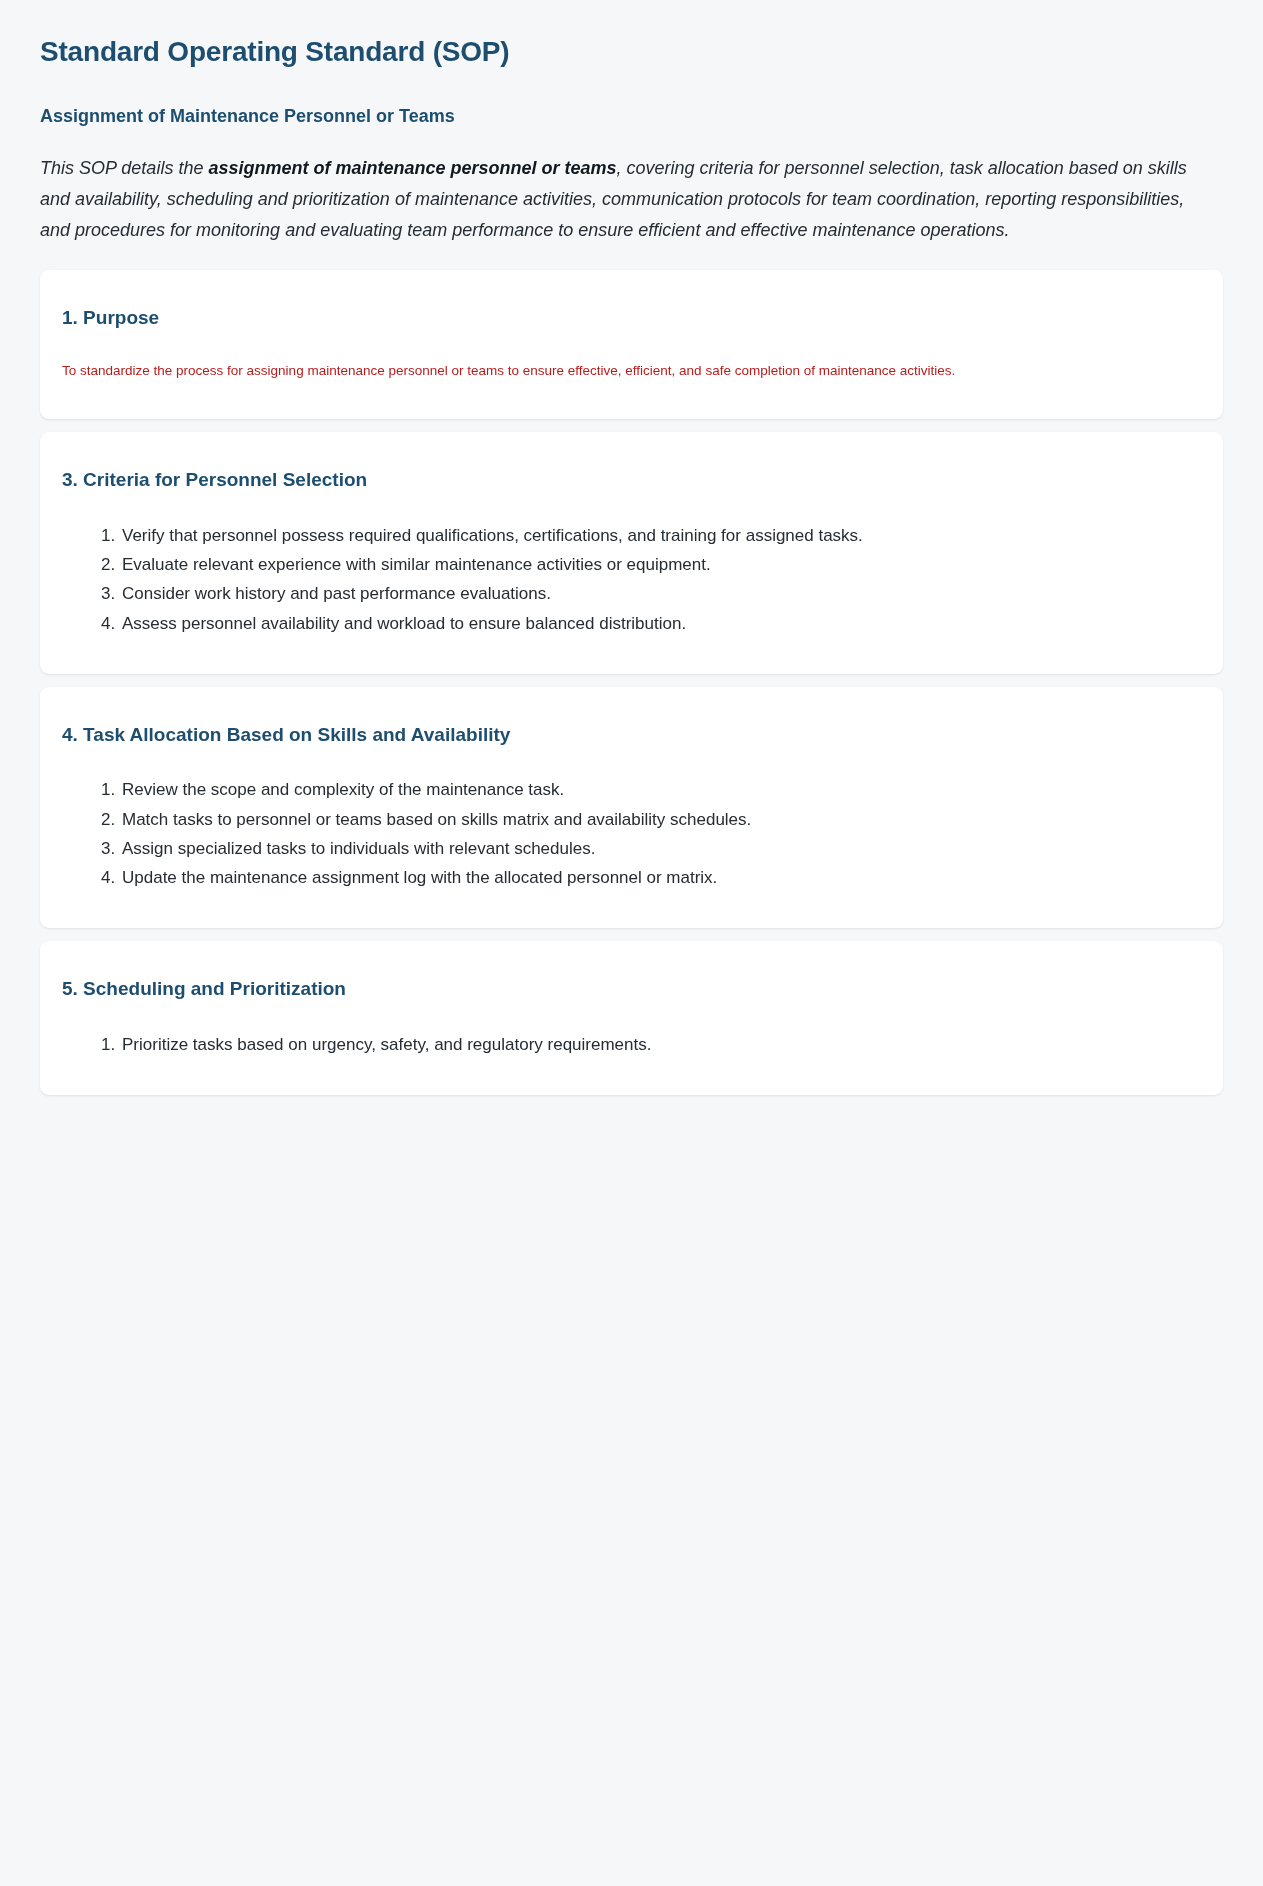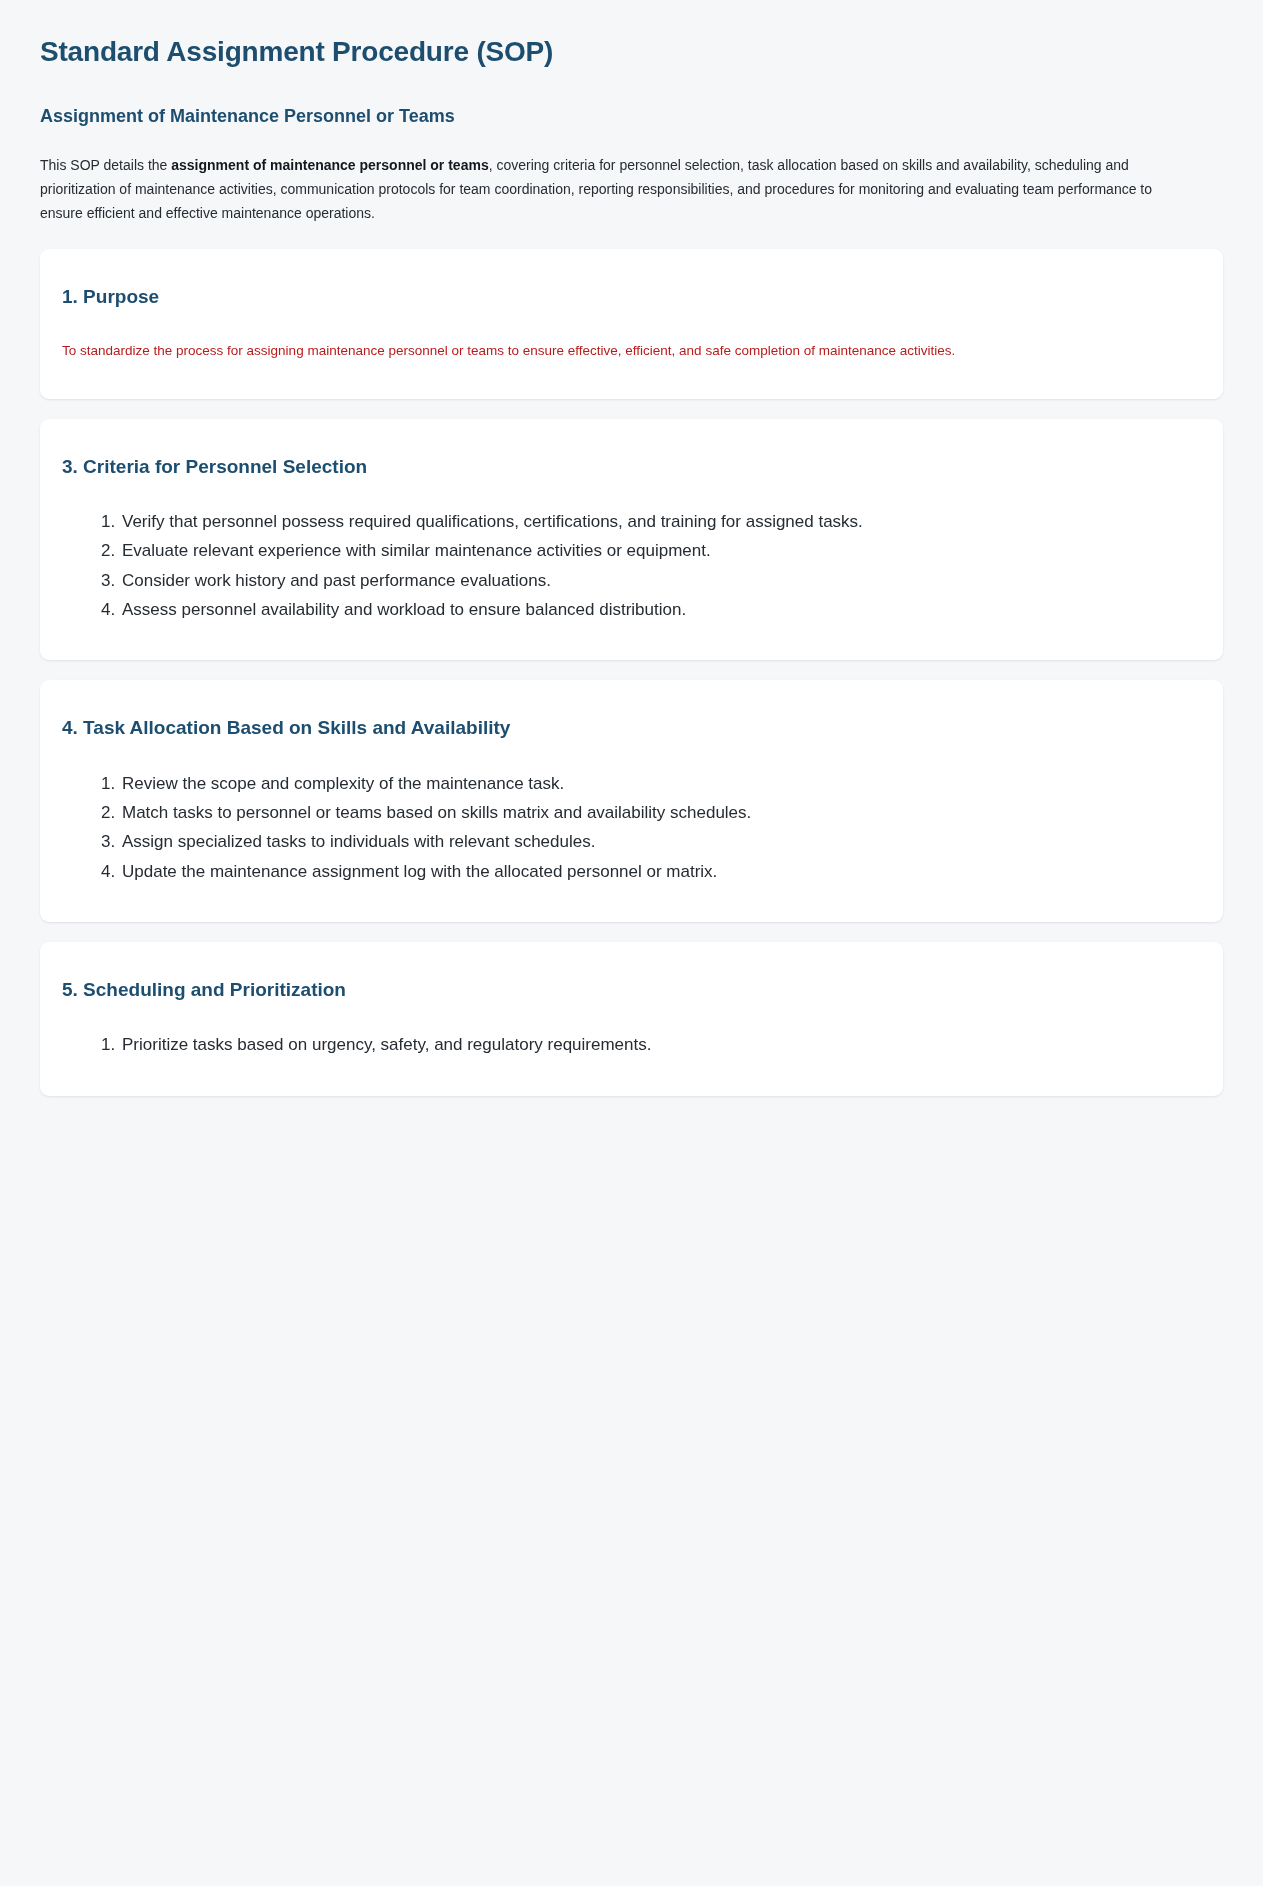--- a/index.html
+++ b/index.html
@@ -40,42 +40,43 @@
 
   .doc-subtitle {
     font-size: 18px;
     font-weight: bold;
     color: #1d4e70;
     margin: 34px 0 0 0;
     line-height: 1.35;
   }
 
   .doc-intro {
-    font-size: 14px;
+    font-size: 18px;
     line-height: 1.72;
     color: #262c33;
     margin: 24px 0 0 0;
     max-width: 1155px;
+    font-style: italic;
   }
   .doc-intro b {
     font-weight: bold;
     color: #12181f;
   }
 
   .cards {
     margin-top: 24px;
   }
 
   .card {
     background: #ffffff;
     border-radius: 9px;
     box-shadow: 0 1px 3px rgba(16, 24, 40, 0.06),
                 0 1px 2px rgba(16, 24, 40, 0.04);
     padding: 36px 22px 36px 22px;
-    margin-bottom: 20px;
+    margin-bottom: 13px;
   }
 
   .card-title {
     font-size: 19px;
     font-weight: bold;
     color: #1d4e70;
     margin: 0;
     line-height: 1.3;
   }
 
@@ -97,21 +98,21 @@
     padding-left: 2px;
     margin: 0;
   }
 </style>
 </head>
 <body>
 
 <div class="doc-viewport">
   <div class="doc-inner">
 
-    <h1 class="doc-title">Standard Assignment Procedure (SOP)</h1>
+    <h1 class="doc-title">Standard Operating Standard (SOP)</h1>
 
     <h2 class="doc-subtitle">Assignment of Maintenance Personnel or Teams</h2>
 
     <p class="doc-intro"><span>This SOP details the </span><b>assignment of maintenance personnel or teams</b><span>, covering criteria for personnel selection, task allocation based on skills and availability, scheduling and prioritization of maintenance activities, communication protocols for team coordination, reporting responsibilities, and procedures for monitoring and evaluating team performance to ensure efficient and effective maintenance operations.</span></p>
 
     <div class="cards" id="sections-container">
         <div class="card">
           <h3 class="card-title">1. Purpose</h3>
           <p class="card-body">To standardize the process for assigning maintenance personnel or teams to ensure effective, efficient, and safe completion of maintenance activities.</p>
         </div>

